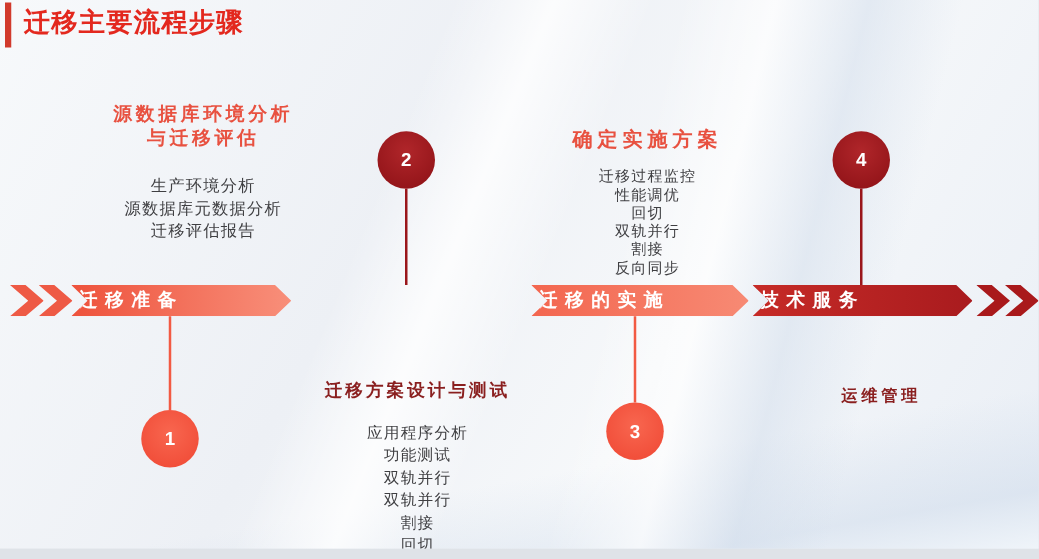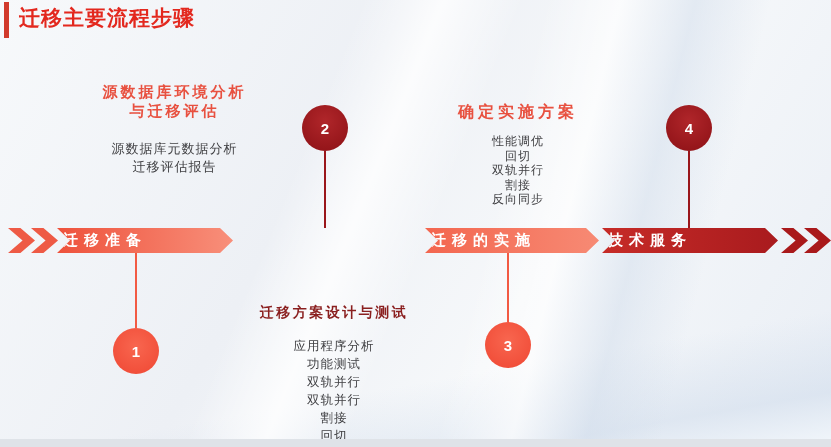--- a/index.html
+++ b/index.html
@@ -40,21 +40,21 @@
   .circle-dark  { background:radial-gradient(circle at 50% 35%,#b0262a,#8c1015); }
   .circle-light { background:radial-gradient(circle at 50% 40%,#f8664f,#ef4733); }
   .vline { position:absolute; width:2px; }
   .vline-dark  { background:#9a161b; }
   .vline-light { background:#f25a43; }
   
   .panel { position:absolute; text-align:center; }
   .panel-heading-salmon { color:#e85140; font-weight:bold; }
   .panel-heading-dark   { color:#8a1f1f; font-weight:bold; }
   .panel-items { color:#3f3f42; letter-spacing:1px; }
-  .panel-tl { left:52px; top:82px; width:245px; }
+  .panel-tl { left:40px; top:82px; width:245px; }
   .panel-tl .h { font-size:15px; line-height:19px; letter-spacing:3px; }
   .panel-tl .panel-items { margin-top:20px; font-size:13px; line-height:18px; }
   .panel-tr { left:408px; top:102px; width:220px;text-align:center; }
   .panel-tr .h { font-size:16px; letter-spacing:4px; }
   .panel-tr .panel-items { margin-top:11px; font-size:12px; line-height:14.5px; }
   .panel-bl { left:234px; top:304px; width:200px; }
   .panel-bl .h { font-size:14px; letter-spacing:2.5px; }
   .panel-bl .panel-items { margin-top:15px; font-size:12.5px; line-height:18px; }
   .panel-br { left:630px; top:308px; width:150px; }
   .panel-br .h { font-size:13px; letter-spacing:3px; }
@@ -66,48 +66,53 @@
 
   <div class="accent-bar"></div>
   <div class="page-title">迁移主要流程步骤</div>
 
   <div class="panel panel-tl">
     <div class="h panel-heading-salmon">
       <div>源数据库环境分析</div>
       <div>与迁移评估</div>
     </div>
     <div class="panel-items">
+        <div>生产环境分析</div>
         <div>源数据库元数据分析</div>
         <div>迁移评估报告</div>
       </div>
   </div>
 
   <div class="panel panel-tr">
     <div class="h panel-heading-salmon">确定实施方案</div>
     <div class="panel-items">
+        <div>迁移过程监控</div>
         <div>性能调优</div>
         <div>回切</div>
         <div>双轨并行</div>
         <div>割接</div>
         <div>反向同步</div>
       </div>
   </div>
 
   <div class="panel panel-bl">
     <div class="h panel-heading-dark">迁移方案设计与测试</div>
     <div class="panel-items">
         <div>应用程序分析</div>
         <div>功能测试</div>
         <div>双轨并行</div>
         <div>双轨并行</div>
         <div>割接</div>
         <div>回切</div>
       </div>
   </div>
 
+  <div class="panel panel-br">
+    <div class="h panel-heading-dark">运维管理</div>
+  </div>
 
   <div class="vline vline-light" style="left:135px; top:253px; height:75px;"></div>
   <div class="vline vline-dark" style="left:324px; top:151px; height:77px;"></div>
   <div class="vline vline-light" style="left:507px; top:253px; height:69px;"></div>
   <div class="vline vline-dark" style="left:688px; top:151px; height:77px;"></div>
 
   <div class="circle circle-light" style="left:113px; top:328px;">
     <span>1</span>
   </div>
   <div class="circle circle-dark" style="left:302px; top:105px;">

